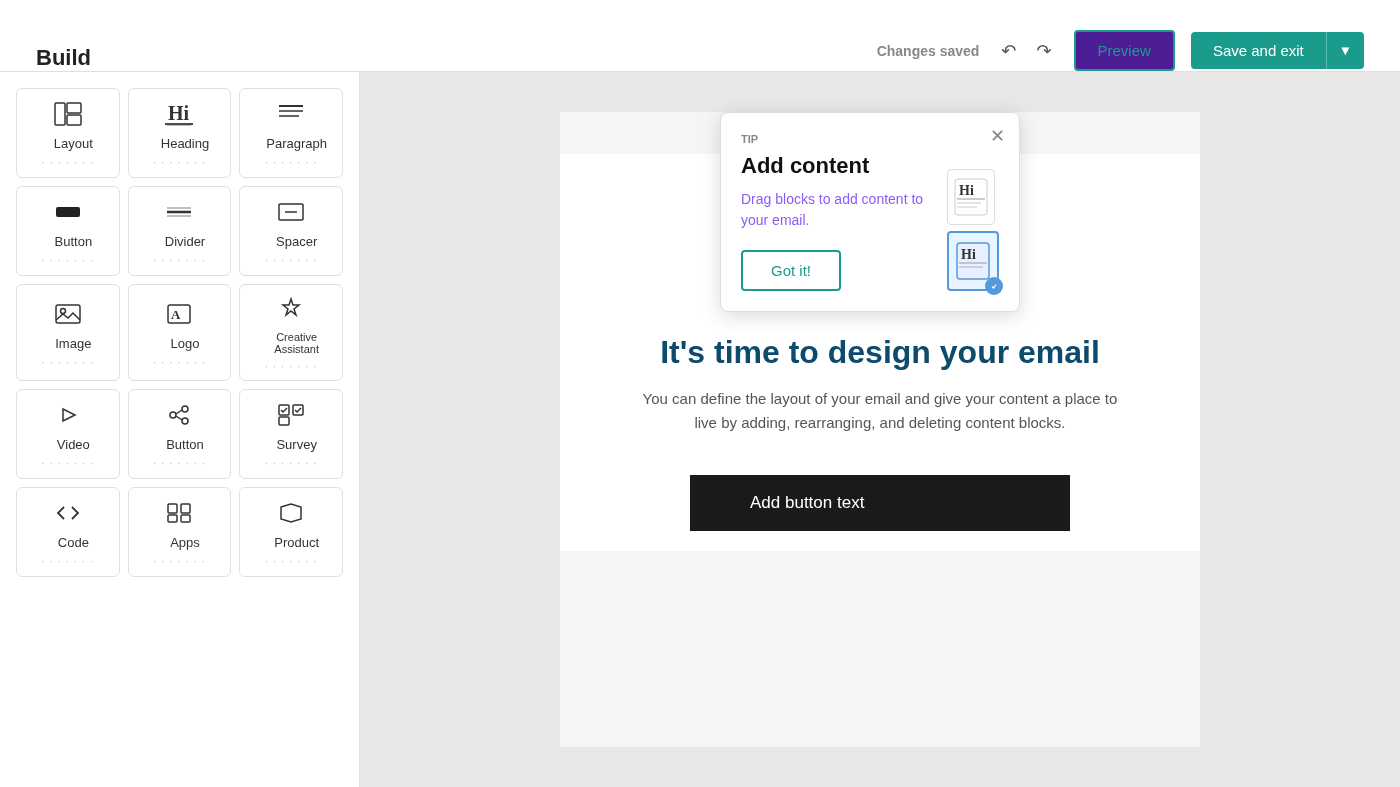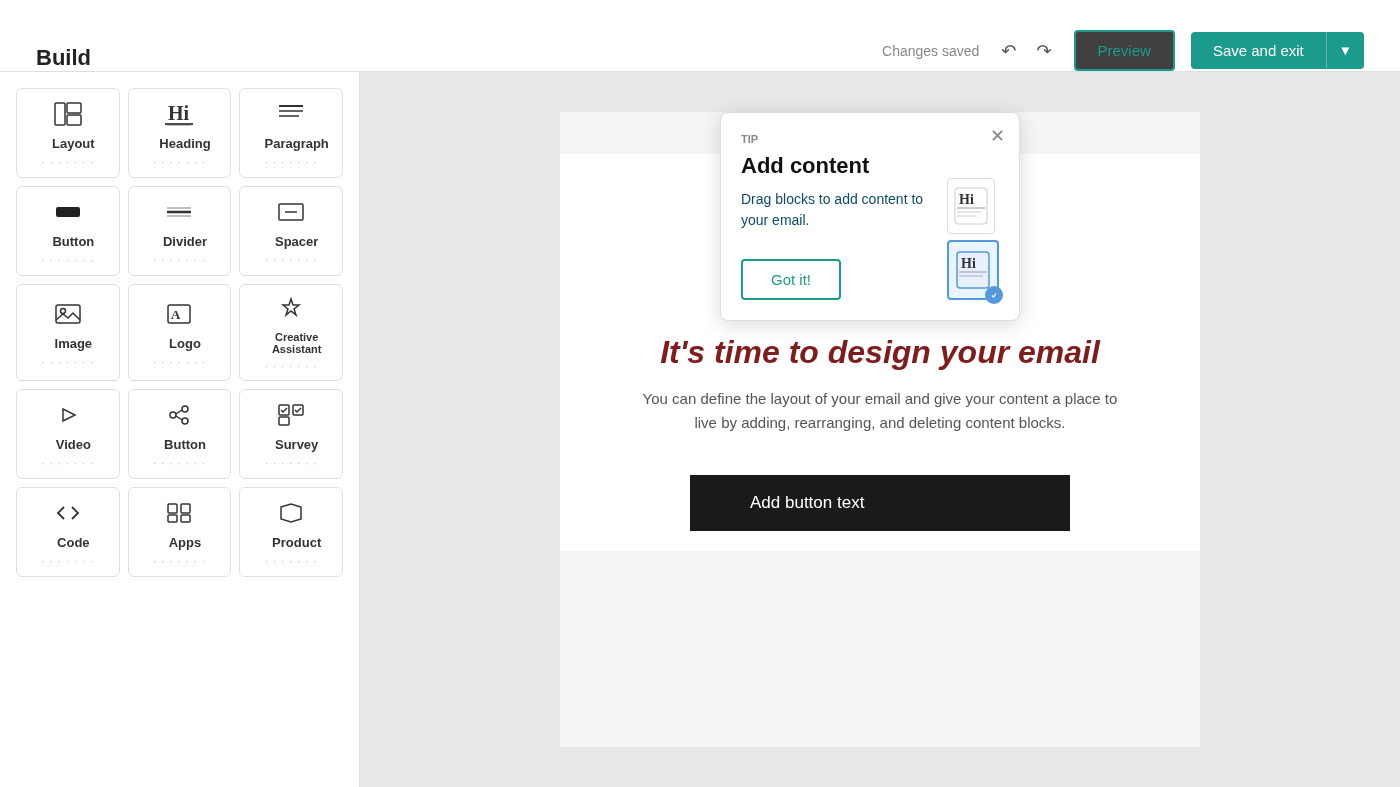--- a/index.html
+++ b/index.html
@@ -5,28 +5,28 @@
     * { box-sizing: border-box; margin: 0; padding: 0; }
     body { font-family: -apple-system, BlinkMacSystemFont, 'Segoe UI', Helvetica, Arial, sans-serif; background: #f5f5f5; height: 787px; overflow: hidden; }
 
     
     .topbar {
       display: flex; align-items: flex-end; justify-content: space-between;
       background: #fff; border-bottom: 1px solid #e0e0e0; height: 72px; padding: 0 36px;
     }
     .topbar-left { font-size: 22px; font-weight: 600; color: #222; }
     .topbar-right { display: flex; align-items: center; gap: 16px; }
-    .status-text { color: #888; font-size: 14px; }
+    .status-text { color: #888; font-size: 14px; font-weight: bold; }
     .undo-redo { display: flex; gap: 8px; }
     .icon-btn {
       background: none; border: none; cursor: pointer; padding: 6px; color: #555; font-size: 18px;
       display: flex; align-items: center; justify-content: center;
     }
     .preview-btn {
-      border: 2px solid #1a9b8c; color: #1a9b8c; background: #404040;
+      border: 2px solid #1a9b8c; color: #1a9b8c; background: #4c1d95;
       padding: 10px 22px; font-size: 15px; font-weight: 500; cursor: pointer; border-radius: 4px;
     }
     .save-exit-group { display: flex; align-items: stretch; }
     .save-exit-btn {
       background: #1a9b8c; color: #fff; border: none;
       padding: 10px 22px; font-size: 15px; font-weight: 500; cursor: pointer;
       border-radius: 4px 0 0 4px;
     }
     .save-exit-dropdown {
       background: #1a9b8c; color: #fff; border: none; border-left: 1px solid rgba(255,255,255,0.3);
@@ -44,21 +44,21 @@
     }
     .blocks-grid {
       display: grid; grid-template-columns: repeat(3, 1fr); gap: 8px;
     }
     .block-item {
       border: 1px solid #e0e0e0; border-radius: 6px; padding: 12px 8px 8px;
       display: flex; flex-direction: column; align-items: center; cursor: grab;
       background: #fff; min-height: 90px; justify-content: center; gap: 6px;
     }
     .block-icon { font-size: 24px; color: #333; line-height: 1; }
-    .block-label { font-size: 13px; color: #333; font-weight: 700; margin-left: 11px; }
+    .block-label { font-size: 13px; color: #333; font-weight: 400; margin-left: 11px; }
     .block-dots { color: #bbb; font-size: 10px; letter-spacing: 1px; }
 
     
     .canvas-area {
       flex: 1; background: #e8e8e8; overflow-y: auto; display: flex; justify-content: center; padding: 40px 20px;
       position: relative;
     }
 
     
     .email-canvas {
@@ -76,21 +76,21 @@
     .logo-section { display: flex; justify-content: center; padding: 20px 0; background: #fff; }
     .hex-logo {
       width: 110px; height: 110px; background: #1a1a1a;
       clip-path: polygon(50% 0%, 93% 25%, 93% 75%, 50% 100%, 7% 75%, 7% 25%);
       display: flex; align-items: center; justify-content: center; flex-direction: column;
       color: #fff; font-size: 13px; font-weight: 800; letter-spacing: 1px; text-align: center; line-height: 1.3;
     }
 
     
     .headline-section { background: #fff; padding: 30px 40px 20px; text-align: center; }
-    .headline-section h1 { font-size: 32px; font-weight: 800; color: #7f1d1d; margin-bottom: 16px; font-style: italic; }
+    .headline-section h1 { font-size: 32px; font-weight: 800; color: #0c4a6e; margin-bottom: 16px; }
     .headline-section p { font-size: 15px; color: #555; line-height: 1.6; max-width: 480px; margin: 0 auto; }
 
     
     .photo-section {
       background: #ebebeb; margin: 0; padding: 40px 80px;
       display: flex; flex-direction: column; align-items: center; justify-content: center; min-height: 220px;
     }
     .photo-placeholder {
       width: 90px; height: 75px; border: 2px solid #bbb; border-radius: 4px;
       display: flex; align-items: center; justify-content: center; background: none; margin-bottom: 16px;
@@ -106,21 +106,21 @@
     }
 
     
     .tooltip-popup {
       position: absolute; top: 40px; left: 360px; z-index: 100;
       background: #fff; border: 1px solid #ddd; border-radius: 8px; box-shadow: 0 4px 20px rgba(0,0,0,0.15);
       width: 300px; padding: 20px;
     }
     .tooltip-tip-label { font-size: 11px; color: #888; text-transform: uppercase; font-weight: 600; margin-bottom: 8px; }
     .tooltip-title { font-size: 22px; font-weight: 700; color: #111; margin-bottom: 10px; }
-    .tooltip-desc { font-size: 14px; color: #0c4a6e; line-height: 1.5; margin-bottom: 28px; }
+    .tooltip-desc { font-size: 14px; color: #8b5cf6; line-height: 1.5; margin-bottom: 19px; }
     .tooltip-got-btn {
       border: 2px solid #1a9b8c; color: #1a9b8c; background: #fff;
       padding: 10px 28px; font-size: 15px; font-weight: 500; cursor: pointer; border-radius: 4px;
     }
     .tooltip-close {
       position: absolute; top: 12px; right: 14px; background: none; border: none;
       font-size: 18px; color: #888; cursor: pointer;
     }
     .tip-card {
       width: 48px; height: 56px; background: #fff; border: 1px solid #ddd;

